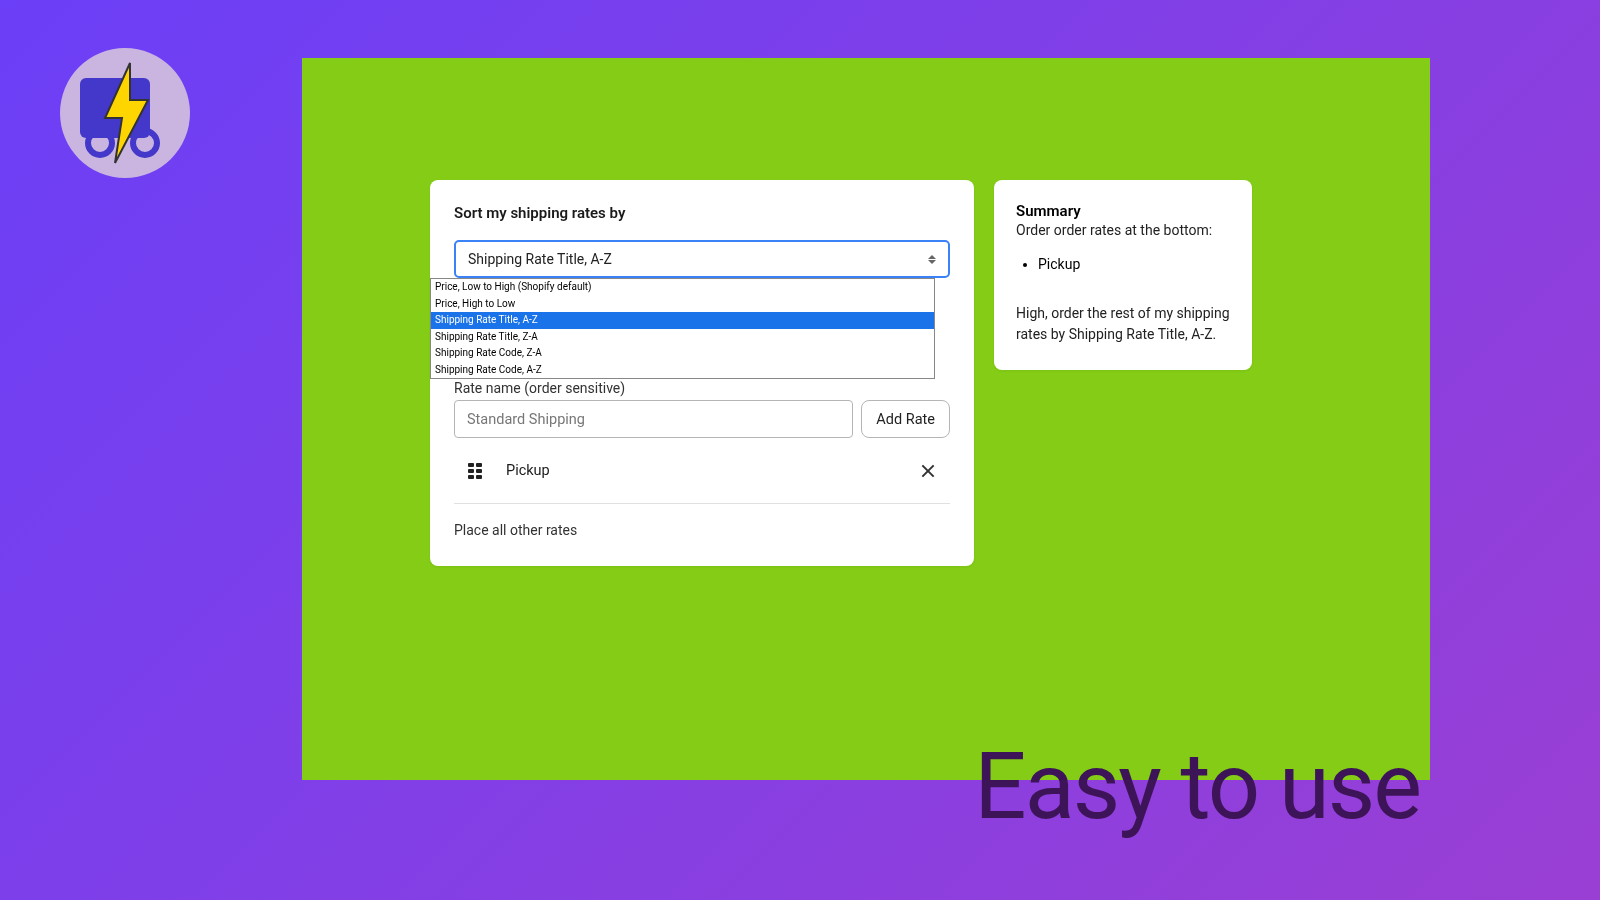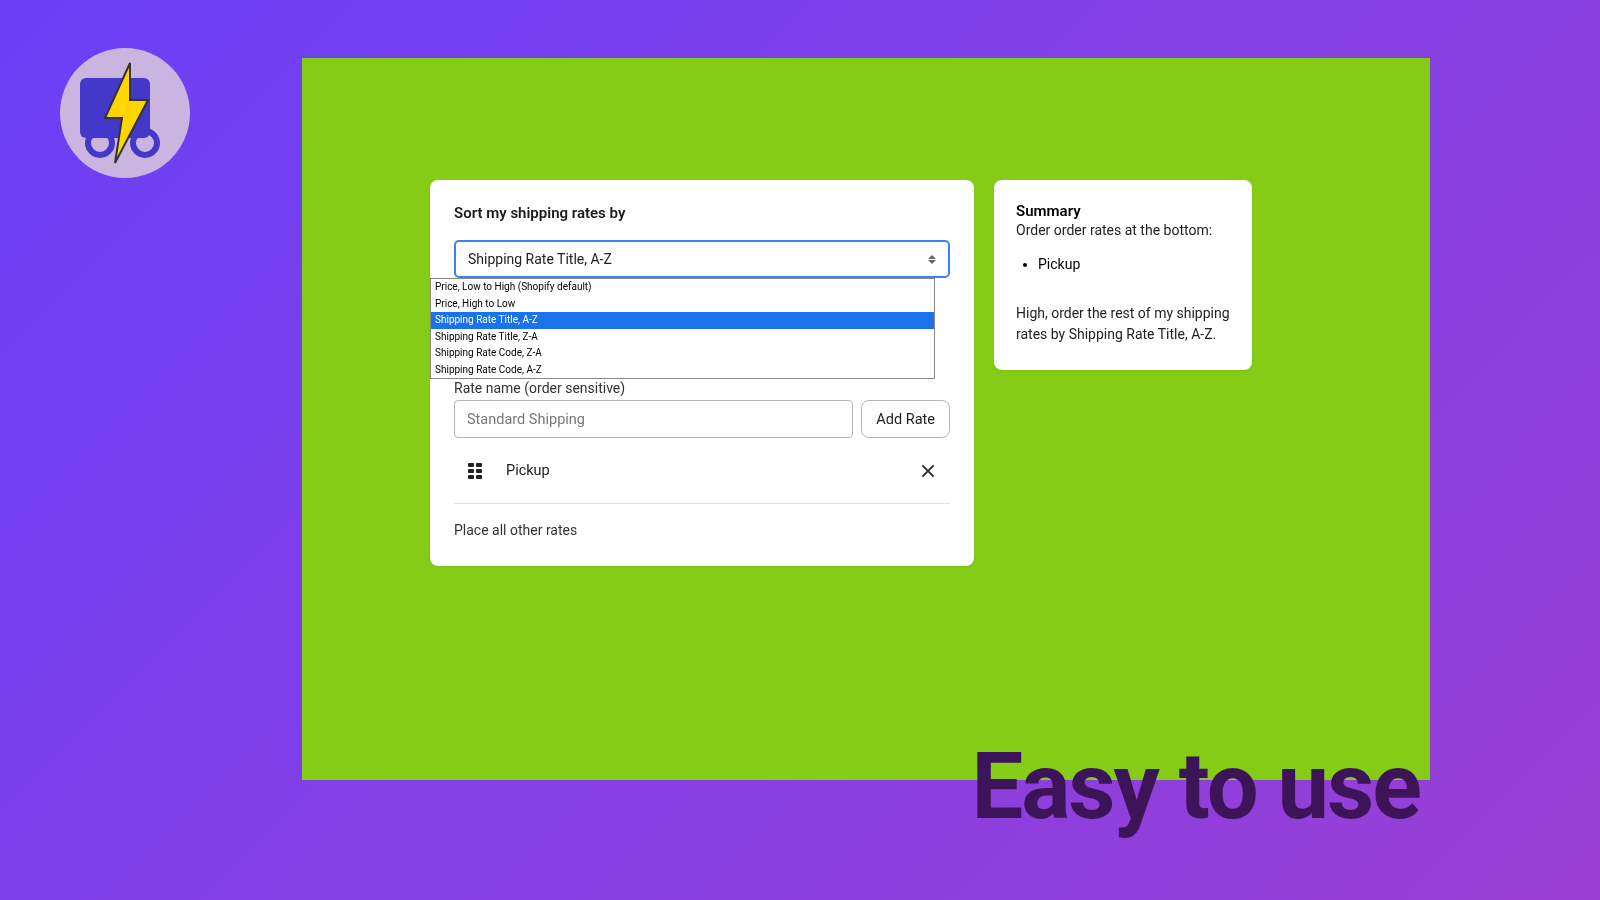--- a/index.html
+++ b/index.html
@@ -104,21 +104,21 @@
   border-radius: 4px; padding: 0 30px 0 12px;
   font-size: 14.5px; color: #222;
   display: flex; align-items: center; position: relative; margin-top: 12px;
 }
 .summary-title { font-size: 15px; font-weight: 600; }
 .summary-text { font-size: 14px; color: #222; line-height: 1.45; }
 .summary-list { margin: 14px 0 28px 22px; }
 .summary-list li { font-size: 14px; line-height: 1.5; }
 .tagline {
   position: absolute; right: 180px; bottom: 60px;
-  font-size: 92px; font-weight: 700; color: #3d1458;
+  font-size: 92px; font-weight: 400; color: #3d1458;
   letter-spacing: -2px;
 }
 </style>
 </head>
 <body>
 
 <div class="logo">
   <div class="logo-circle">
     <svg viewBox="0 0 130 130" width="130" height="130">
       <rect x="20" y="30" width="70" height="60" rx="6" fill="#4338ca"></rect>

